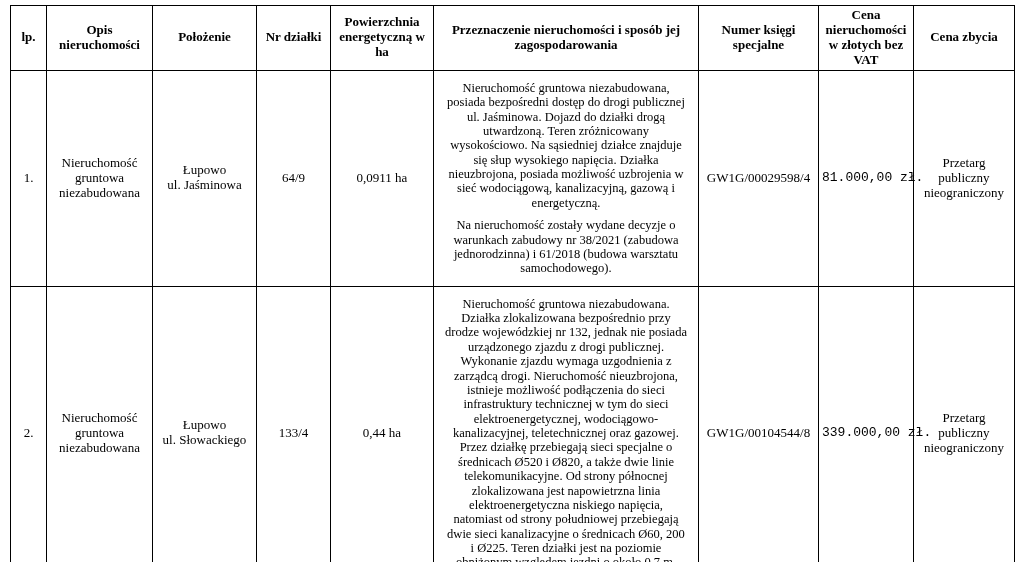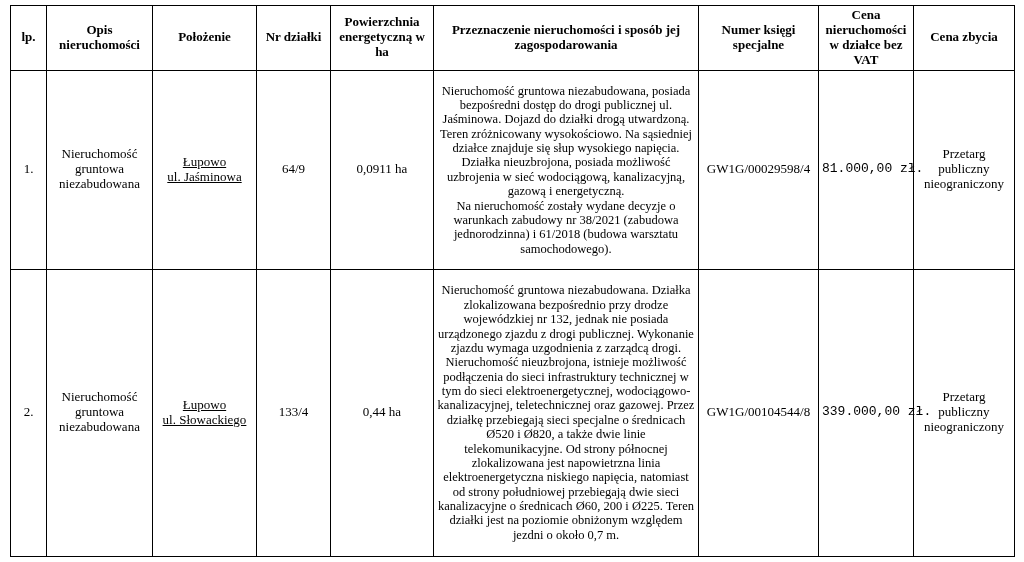--- a/index.html
+++ b/index.html
@@ -42,25 +42,25 @@
     font-size: 13px;
   }
   tr.header-row   { height: 61px; }
   tr.row-1        { height: 199px; }
   tr.row-2        { height: 287px; }
   td.cell-purpose {
     font-size: 12.5px;
     line-height: 1.17;
     padding: 2px 2px;
   }
-  td.cell-purpose p { margin: 0; }
+  td.cell-purpose p { margin: 8px; }
   td.cell-price { white-space: nowrap; padding: 2px 1px; font-family: Liberation Mono, monospace; }
   td.cell-land-register { padding: 2px 1px; }
   td.cell-sale-form { padding: 2px 10px; }
-  .loc-line { display: block; text-decoration: underline; }
+  .loc-line { display: block; }
 </style>
 </head>
 <body>
 
 <div class="page">
   <table class="property-table">
     <colgroup>
       <col style="width:36px">
       <col style="width:106px">
       <col style="width:104px">
@@ -73,21 +73,21 @@
     </colgroup>
     <tbody>
       <tr class="header-row">
         <th>lp.</th>
         <th>Opis nieruchomości</th>
         <th>Położenie</th>
         <th>Nr działki</th>
         <th>Powierzchnia energetyczną w ha</th>
         <th>Przeznaczenie nieruchomości i sposób jej zagospodarowania</th>
         <th>Numer księgi specjalne</th>
-        <th>Cena nieruchomości w działce bez VAT</th>
+        <th>Cena nieruchomości w złotych bez VAT</th>
         <th>Cena zbycia</th>
       </tr>
 
       <tr class="row-1">
         <td class="cell-lp">1.</td>
         <td class="cell-description">Nieruchomość gruntowa niezabudowana</td>
         <td class="cell-location">
           <span class="loc-line">Łupowo</span>
           <span class="loc-line">ul. Jaśminowa</span>
         </td>

